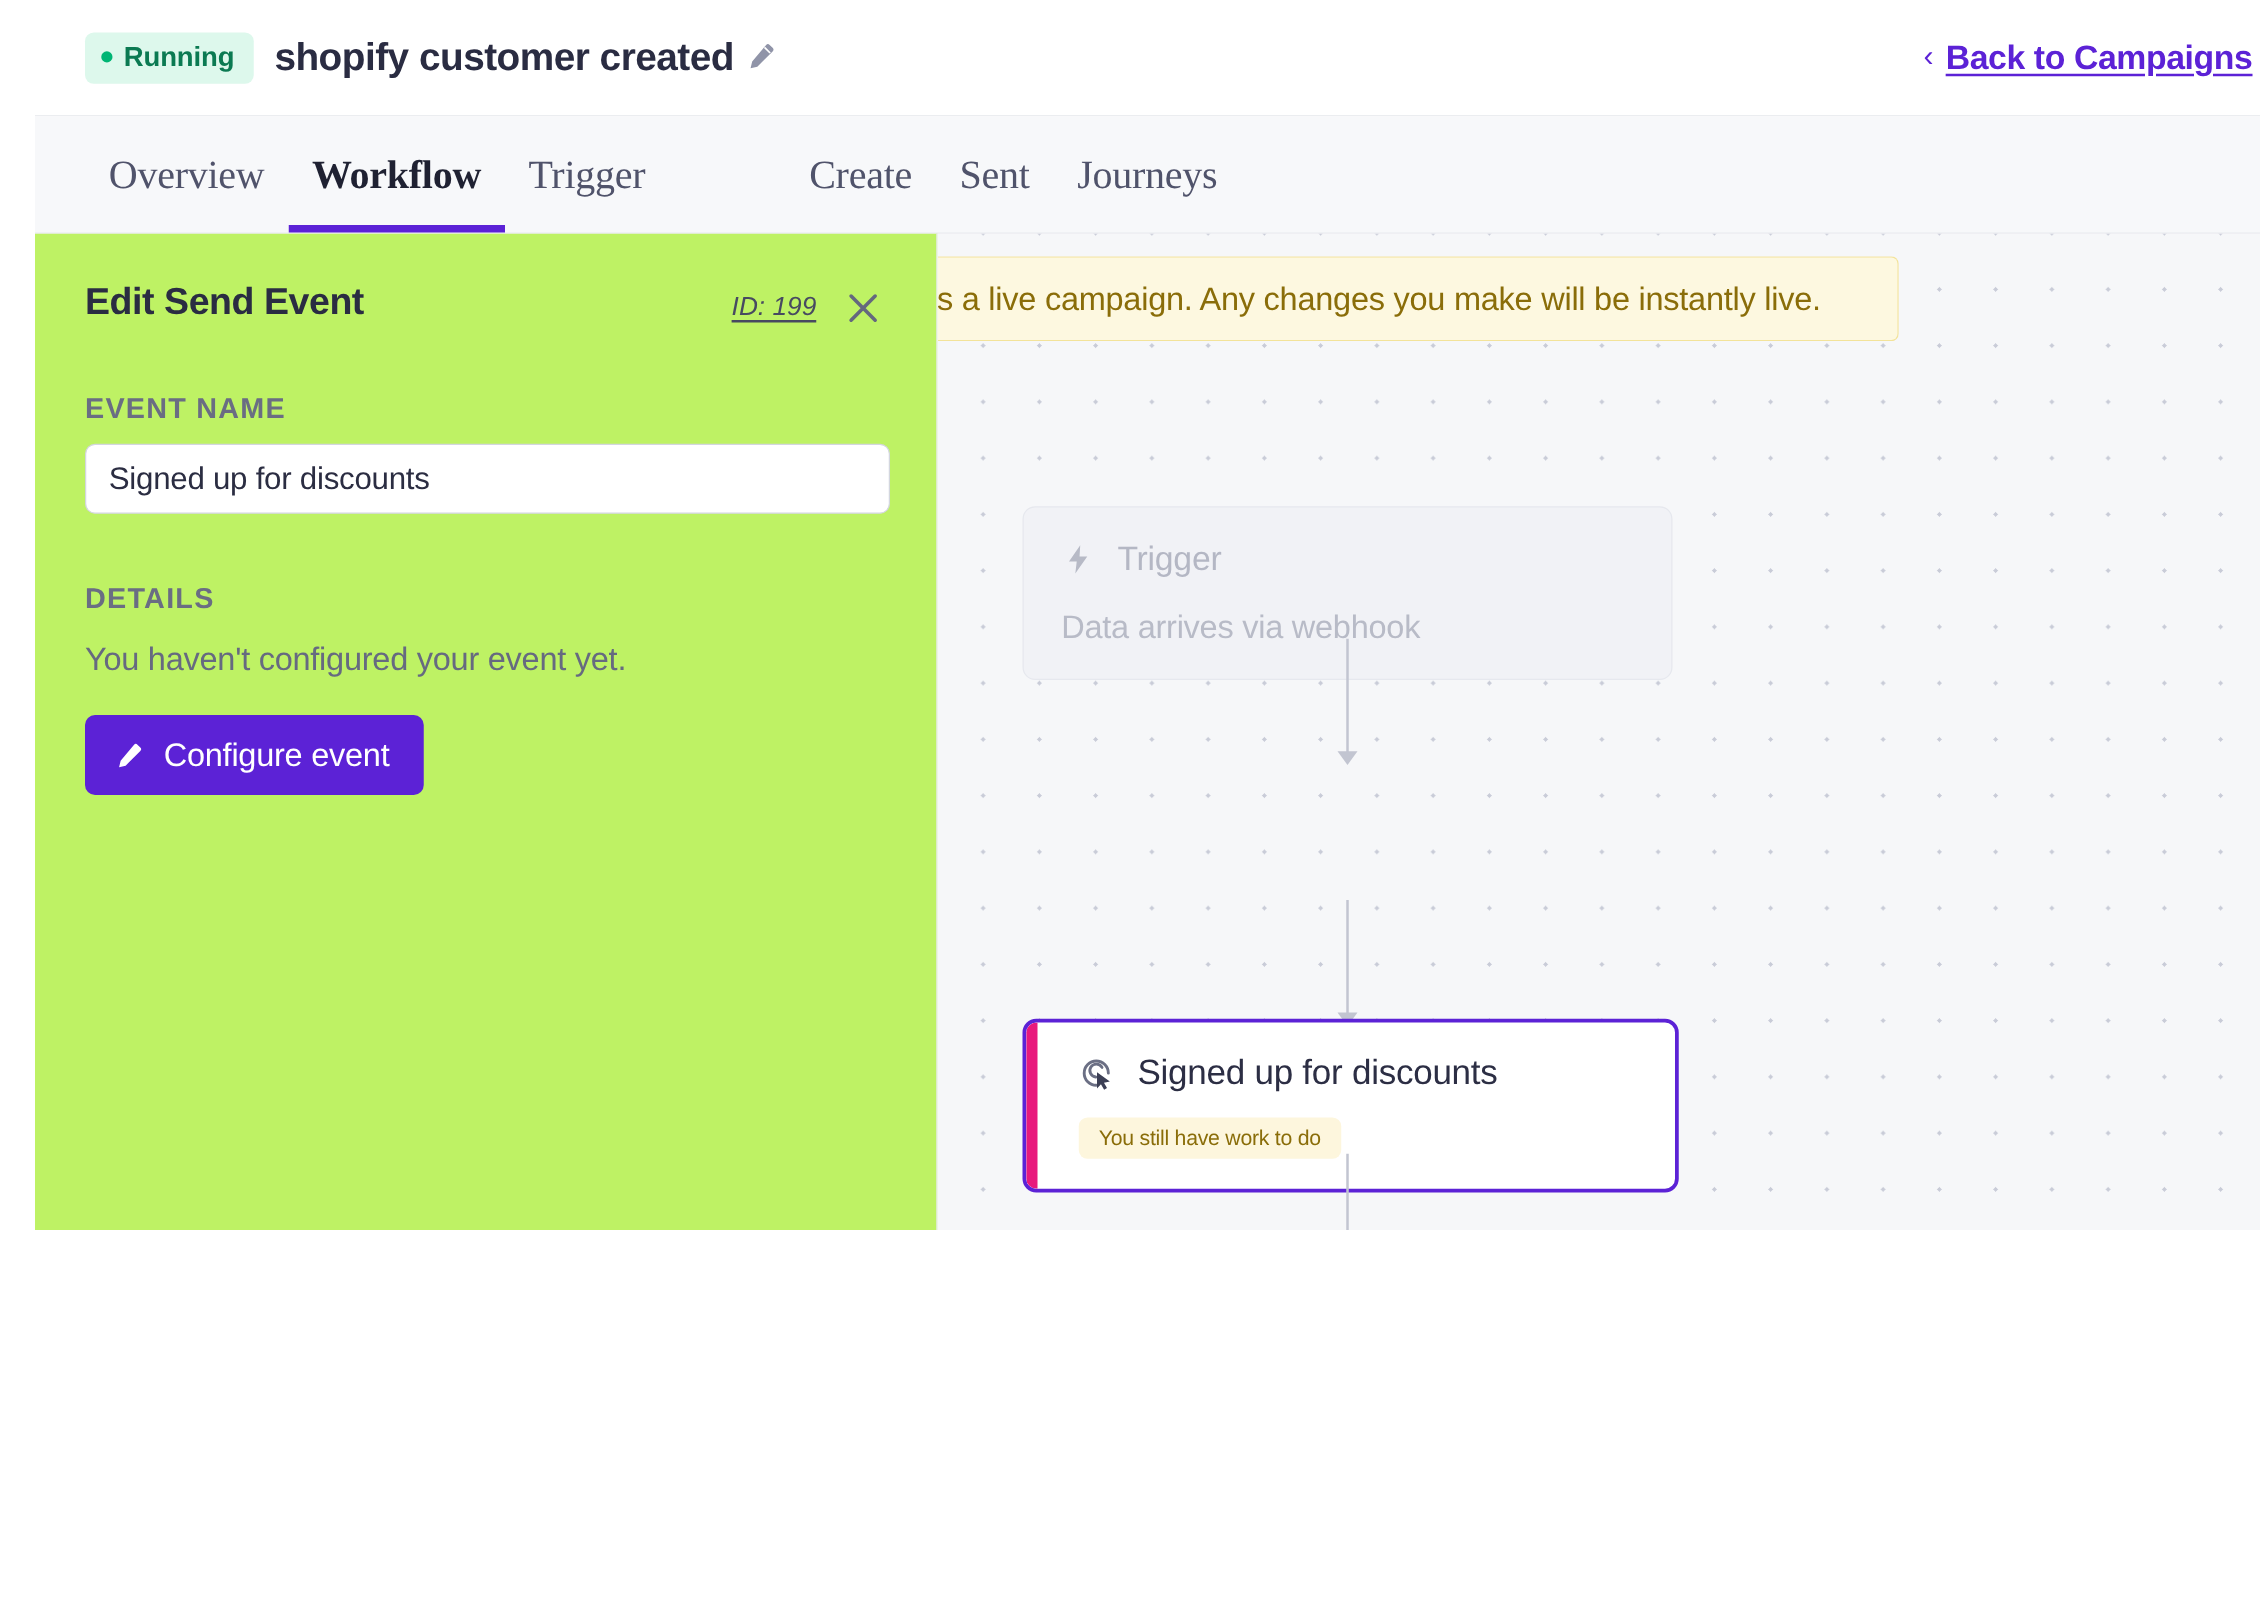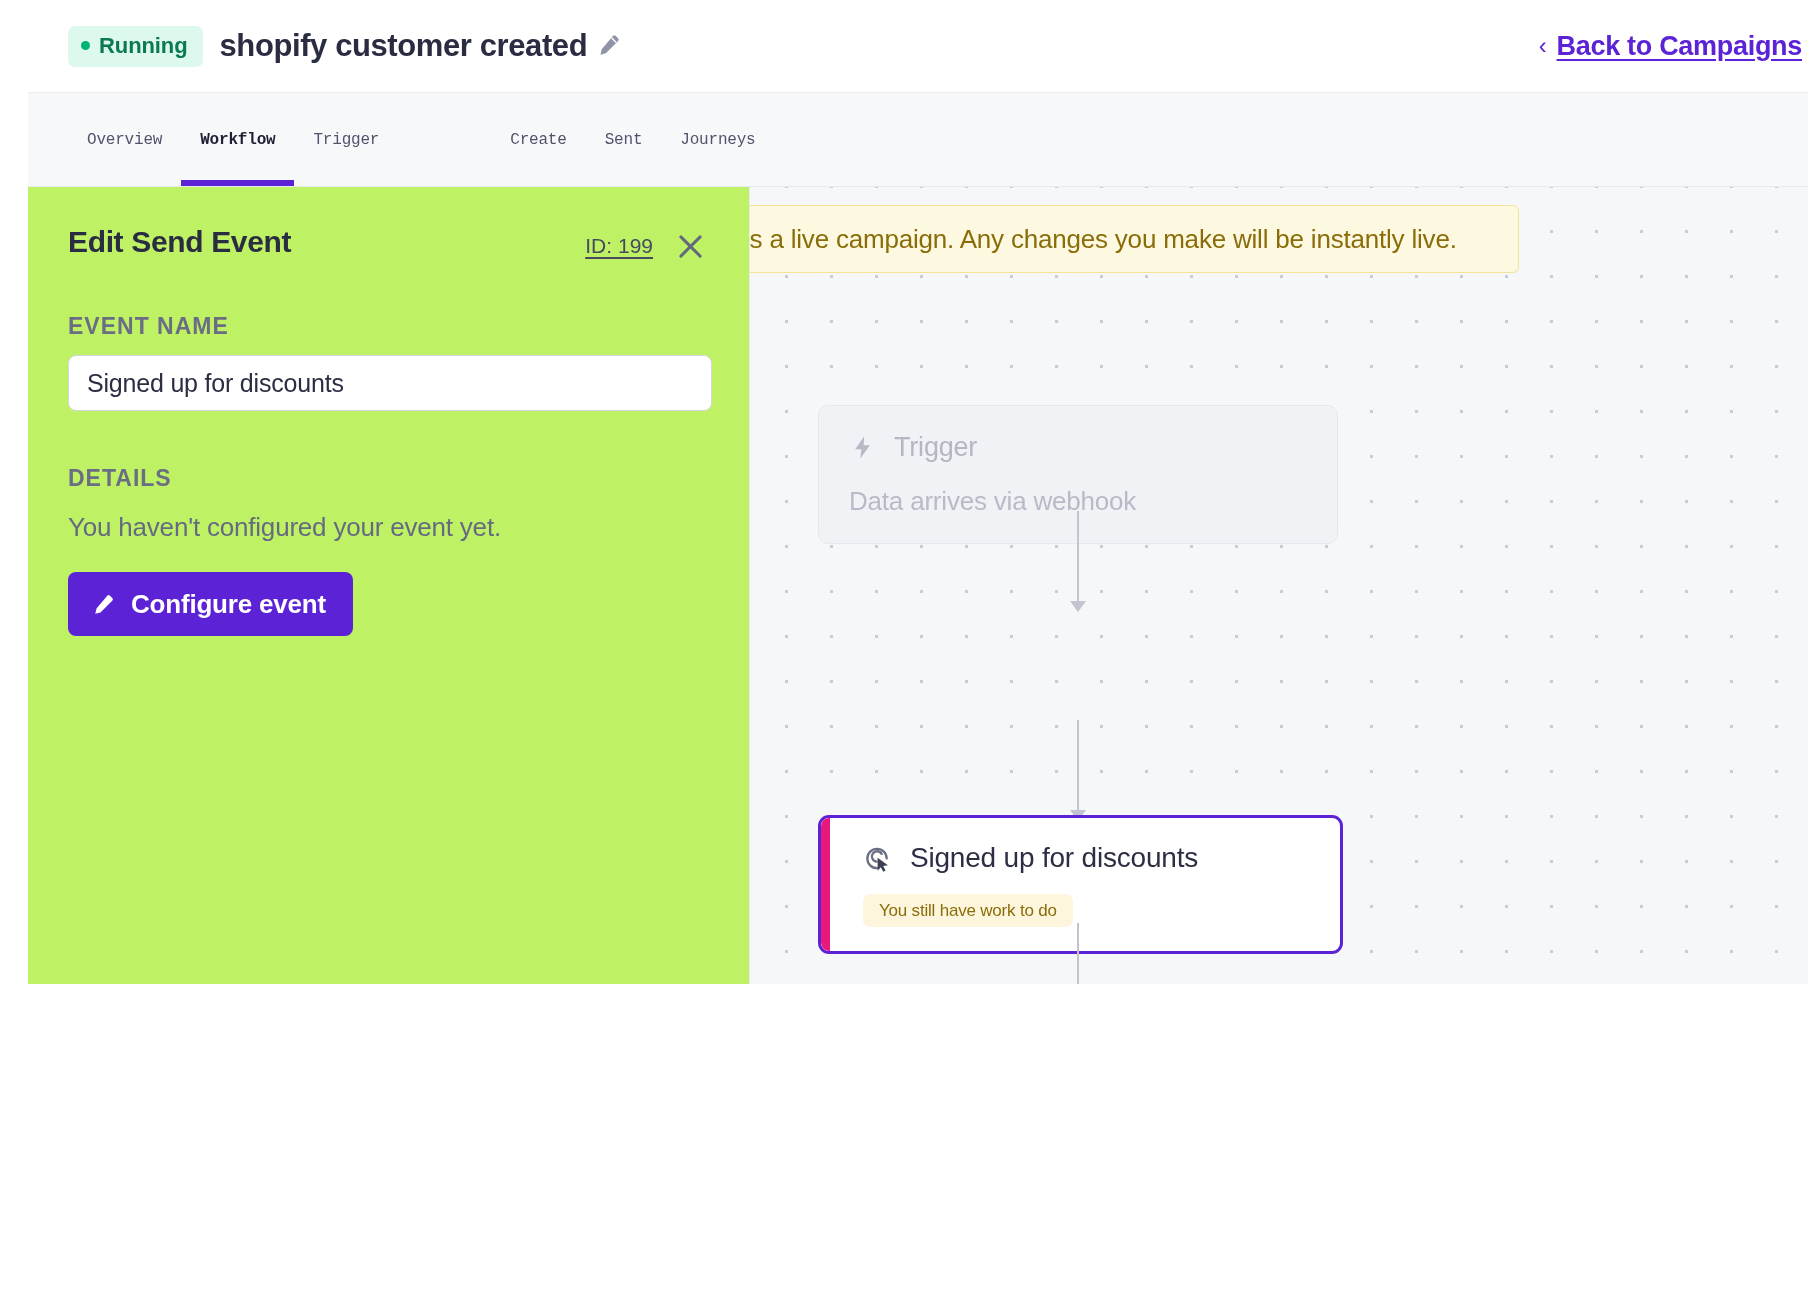--- a/index.html
+++ b/index.html
@@ -38,23 +38,23 @@
   .chev { font-size: 24px; font-weight: 400; line-height: 1; }
 
   
   .tabbar {
     height: 94px; flex: 0 0 94px; background: #f7f8fa;
     display: flex; align-items: stretch; padding: 0 0 0 40px;
     border-bottom: 1px solid #e7e9ee; position: relative;
   }
   .tab {
     display: flex; align-items: center; padding: 0 19px;
-    font-size: 16px; color: #50536b; letter-spacing: -0.2px;
+    font-size: 32px; color: #50536b; letter-spacing: -0.2px;
     cursor: pointer; position: relative; background: none; border: none;
-    font-family: Liberation Mono, monospace;
+    font-family: Liberation Serif, serif;
   }
   .tab.active { color: #1f2132; font-weight: 700; }
   .tab.active::after {
     content: ""; position: absolute; left: 0; right: 0; bottom: 0;
     height: 6px; background: #5c22d6;
   }
   .tab-gap { width: 93px; }
 
   
   .body { flex: 1 1 auto; display: flex; min-height: 0; }
@@ -63,21 +63,21 @@
   .panel {
     width: 722px; flex: 0 0 722px; background: #bef264;
     padding: 36px 42px 0 40px; border-right: 1px solid #e7e9ee;
     position: relative;
   }
   .panel-head { display: flex; align-items: flex-start; justify-content: space-between; }
   .panel-title { font-size: 30px; font-weight: 700; color: #2a2c42; letter-spacing: -0.35px; padding-top: 2px; }
   .panel-head-right { display: flex; align-items: center; gap: 20px; padding-top: 6px; }
   .id-chip {
     font-size: 21px; color: #474a61; text-decoration: underline;
-    text-underline-offset: 4px; cursor: pointer; letter-spacing: 0px;
+    text-underline-offset: 4px; cursor: pointer; letter-spacing: 0px; font-style: italic;
   }
   .close-btn {
     width: 34px; height: 34px; display: inline-flex; align-items: center;
     justify-content: center; cursor: pointer; background: none; border: none; padding: 0;
   }
   .section-label {
     font-size: 23px; font-weight: 700; color: #6a6d83;
     letter-spacing: 1.0px; text-transform: uppercase;
   }
   .field-label { margin-top: 50px; }
@@ -87,21 +87,21 @@
     padding: 0 18px; font-size: 25px; color: #2b2d42;
     font-family: inherit; background: #fff; letter-spacing: -0.2px;
   }
   .details-label { margin-top: 54px; }
   .details-text {
     margin-top: 20px; font-size: 26px; color: #666a80; letter-spacing: -0.2px;
   }
   .configure-btn {
     margin-top: 29px; height: 64px; display: inline-flex; align-items: center;
     gap: 15px; background: #5c22d6; color: #fff; border: none; border-radius: 8px;
-    padding: 0 27px 0 23px; font-size: 26px; font-weight: 700; cursor: pointer;
+    padding: 0 27px 0 23px; font-size: 26px; font-weight: 400; cursor: pointer;
     font-family: inherit; letter-spacing: -0.2px;
   }
 
   
   .canvas {
     flex: 1 1 auto; position: relative; overflow: hidden;
     background-color: #f6f7f9;
     background-image: radial-gradient(#c9ccd8 1.7px, transparent 1.7px);
     background-size: 45px 45px; background-position: 14px 22px;
   }

